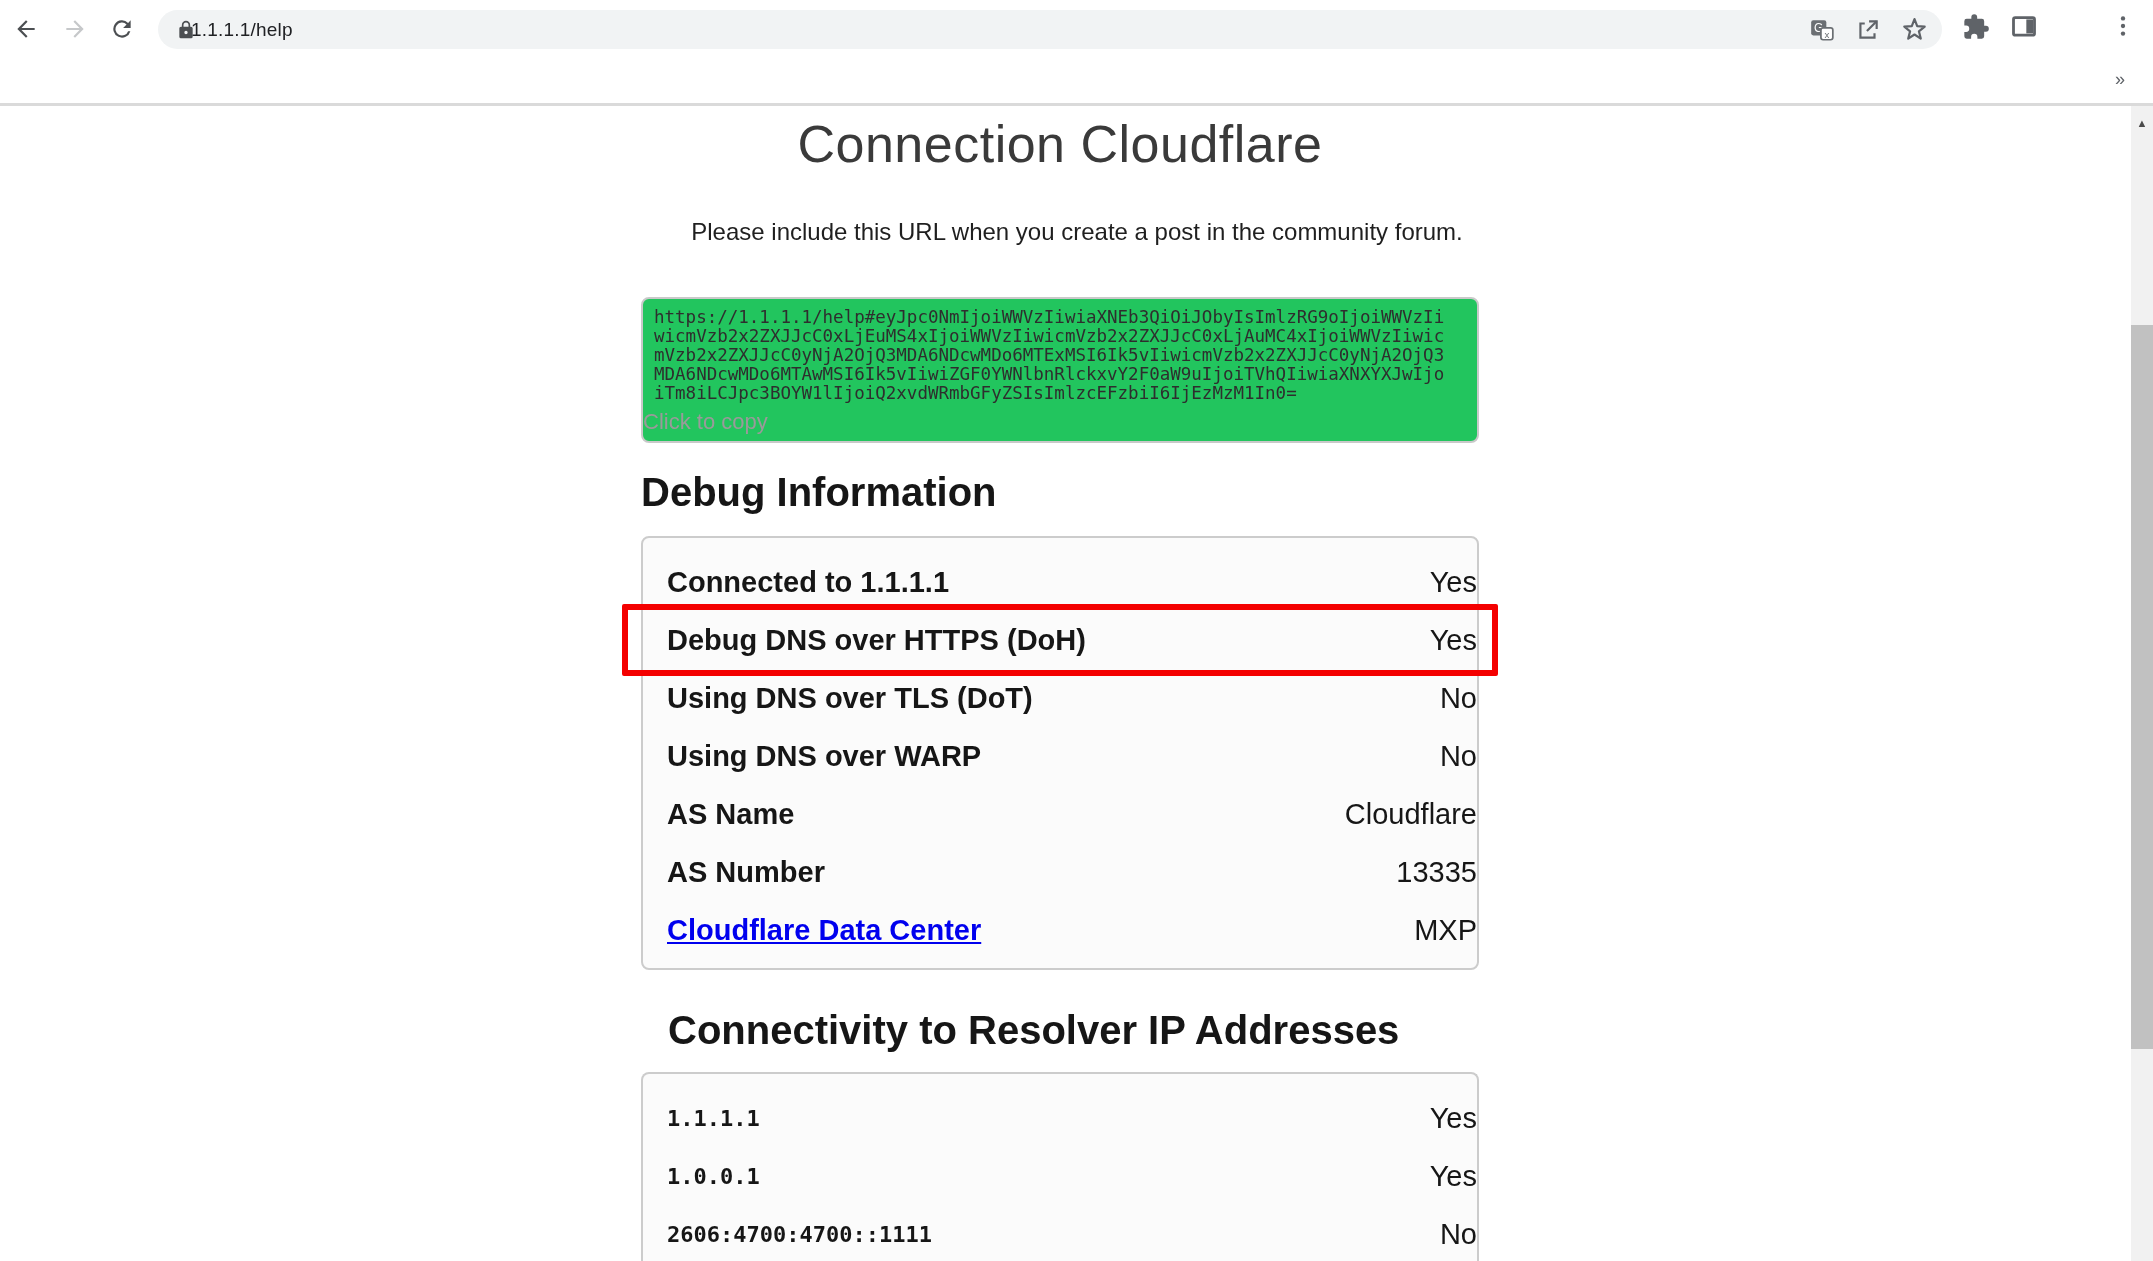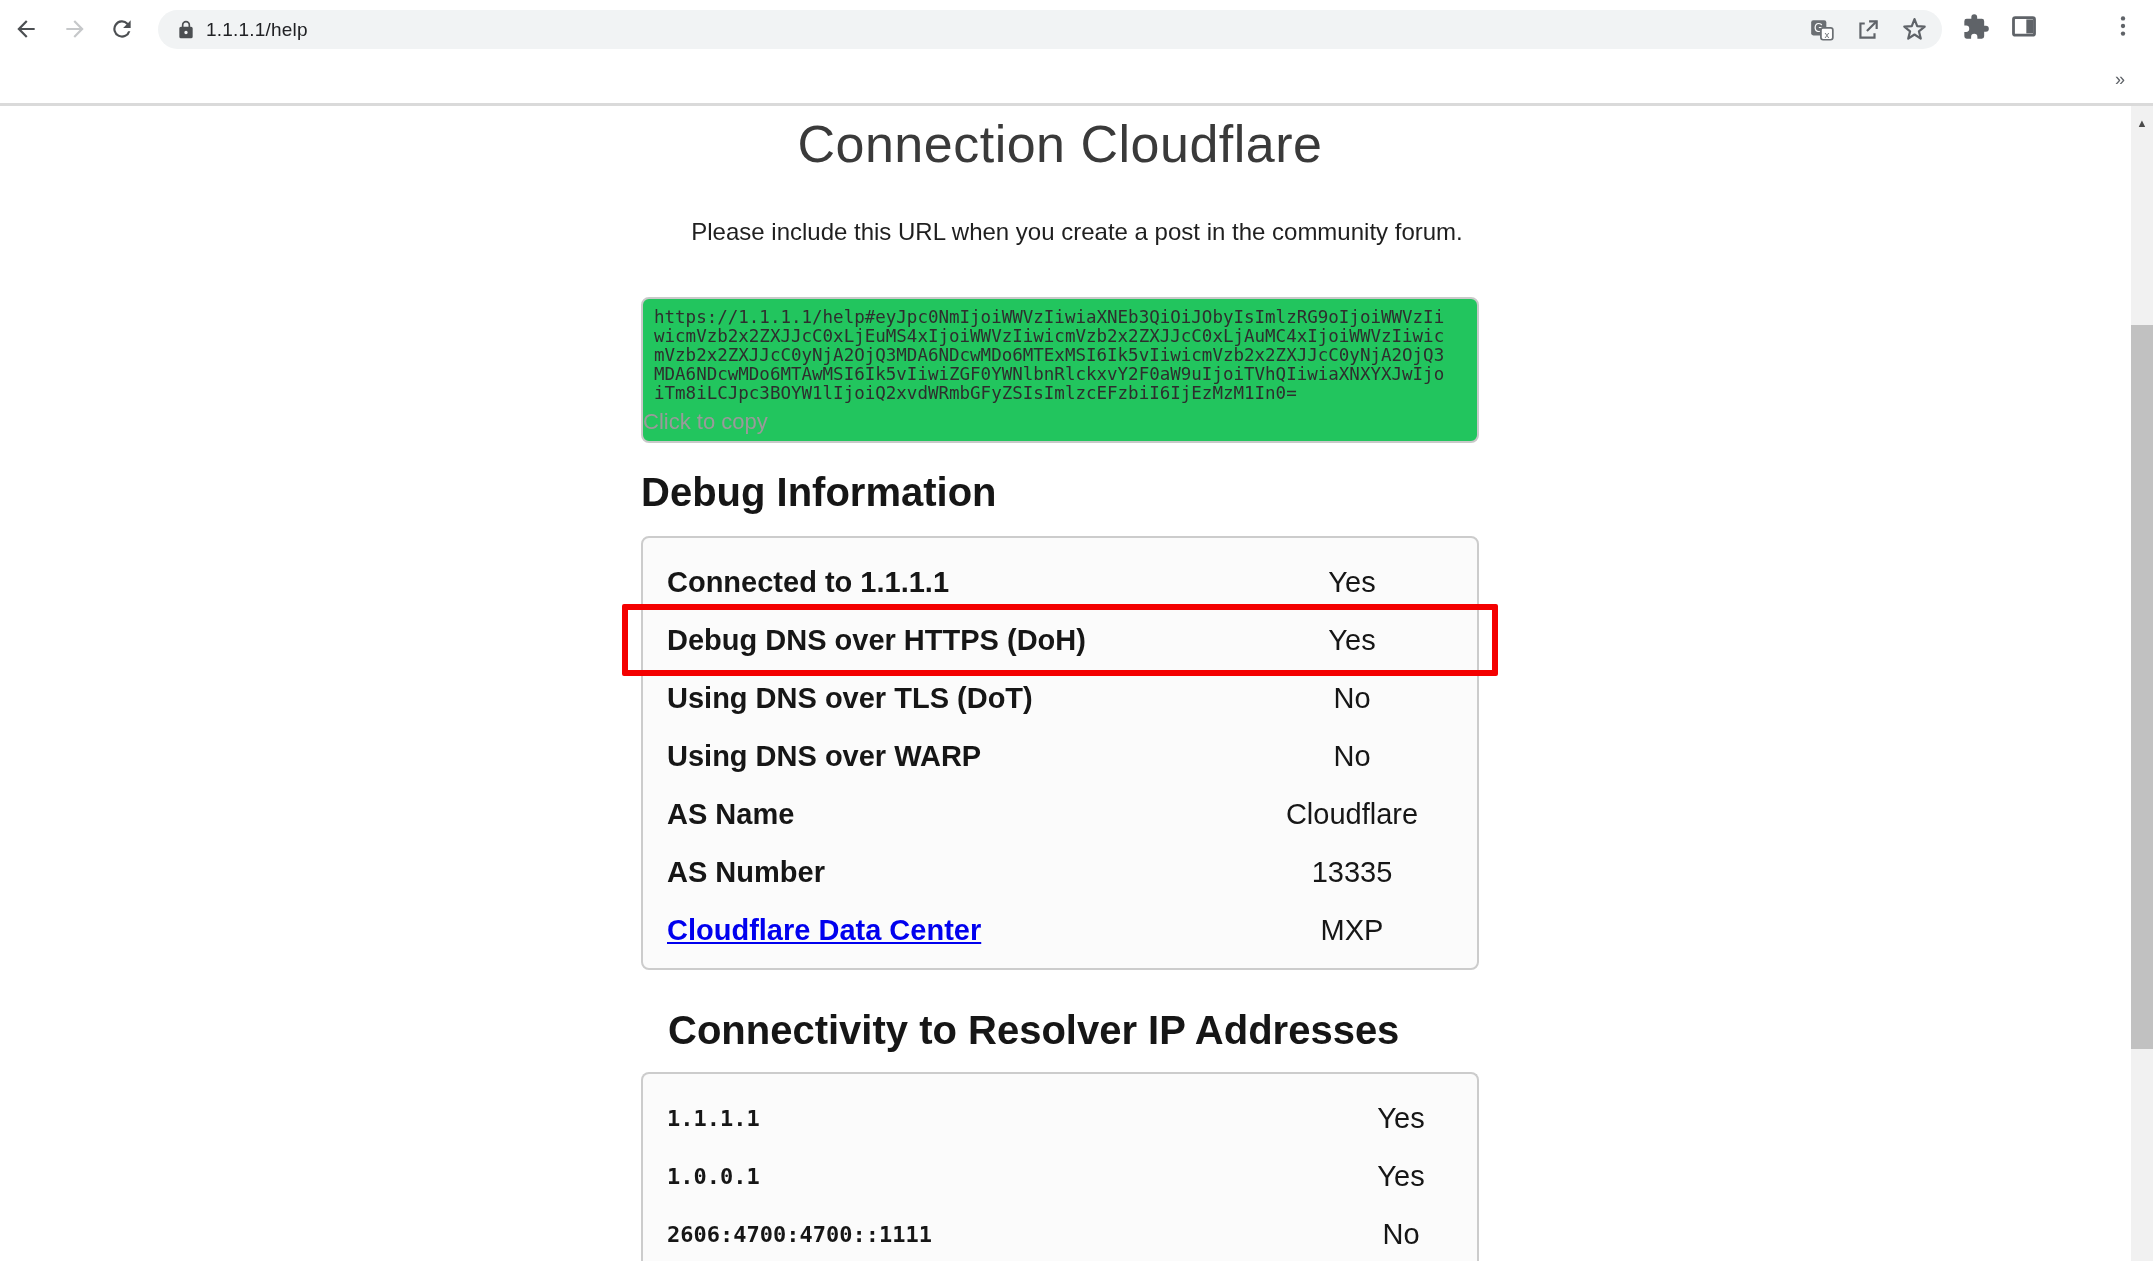--- a/index.html
+++ b/index.html
@@ -10,21 +10,21 @@
   html,body{width:2153px;height:1261px;overflow:hidden;background:#fff;
     font-family:"Liberation Sans",sans-serif;}
   .stage{position:absolute;inset:0;width:2153px;height:1261px;background:#fff;}
 
   
   .chrome{position:absolute;left:0;top:0;width:2153px;height:103px;background:#fff;}
   .nav-btn{position:absolute;top:13px;width:32px;height:32px;display:flex;
     align-items:center;justify-content:center;border-radius:50%;}
   .omnibox{position:absolute;left:158px;top:10px;width:1784px;height:39px;
     background:var(--pill);border-radius:20px;display:flex;align-items:center;}
-  .omnibox .url{margin-left:48px;font-size:19px;color:#202124;letter-spacing:.2px;}
+  .omnibox .url{margin-left:33px;font-size:19px;color:#202124;letter-spacing:.2px;}
   .pill-icons{position:absolute;right:14px;top:0;height:39px;display:flex;align-items:center;gap:20px;}
   .chrome-right{position:absolute;top:13px;display:flex;align-items:center;}
   .bookmarks-overflow{position:absolute;left:2102px;top:58px;width:36px;height:42px;
     text-align:center;line-height:42px;font-size:18px;color:#5f6368;}
   .chrome-divider{position:absolute;left:0;top:103px;width:2153px;height:3px;background:#dadada;}
 
   
   .scrollbar{position:absolute;right:0;top:106px;width:22px;height:1155px;background:#f1f1f1;}
   .scroll-up{position:absolute;top:6px;left:0;width:22px;height:22px;display:flex;
     align-items:center;justify-content:center;font-size:11px;color:#4a4a4a;}
@@ -44,21 +44,21 @@
   .h2{position:absolute;left:0;font-size:40px;font-weight:700;color:var(--ink);}
   .h2.debug{top:364px;}
   .h2.resolver{top:902px;margin-left:27px;}
 
   .card{position:absolute;left:0;width:838px;background:var(--tbl-bg);
     border:2px solid #cccccc;border-radius:8px;padding:15px 0;}
   .card.debug{top:430px;height:434px;}
   .card.resolver{top:966px;height:260px;border-bottom:none;border-radius:8px 8px 0 0;}
   .t-row{position:relative;height:58px;display:flex;align-items:center;padding-left:24px;}
   .t-row .label{flex:1;font-size:29px;font-weight:700;color:var(--ink);}
-  .t-row .value{width:250px;text-align:center;font-size:29px;color:var(--ink);}
+  .t-row .value{width:250px;text-align:right;font-size:29px;color:var(--ink);}
   .card.resolver .t-row .label{font-family:"DejaVu Sans Mono","Liberation Mono",monospace;
     font-size:22px;font-weight:700;}
   .card.resolver .t-row .value{width:152px;}
   a.label.link{color:var(--link);text-decoration:underline;cursor:pointer;}
   .red-box{position:absolute;left:-21px;right:-21px;top:-7px;bottom:-7px;
     border:6px solid var(--red);border-radius:2px;pointer-events:none;}
 
   svg{display:block}
 </style>
 </head>

